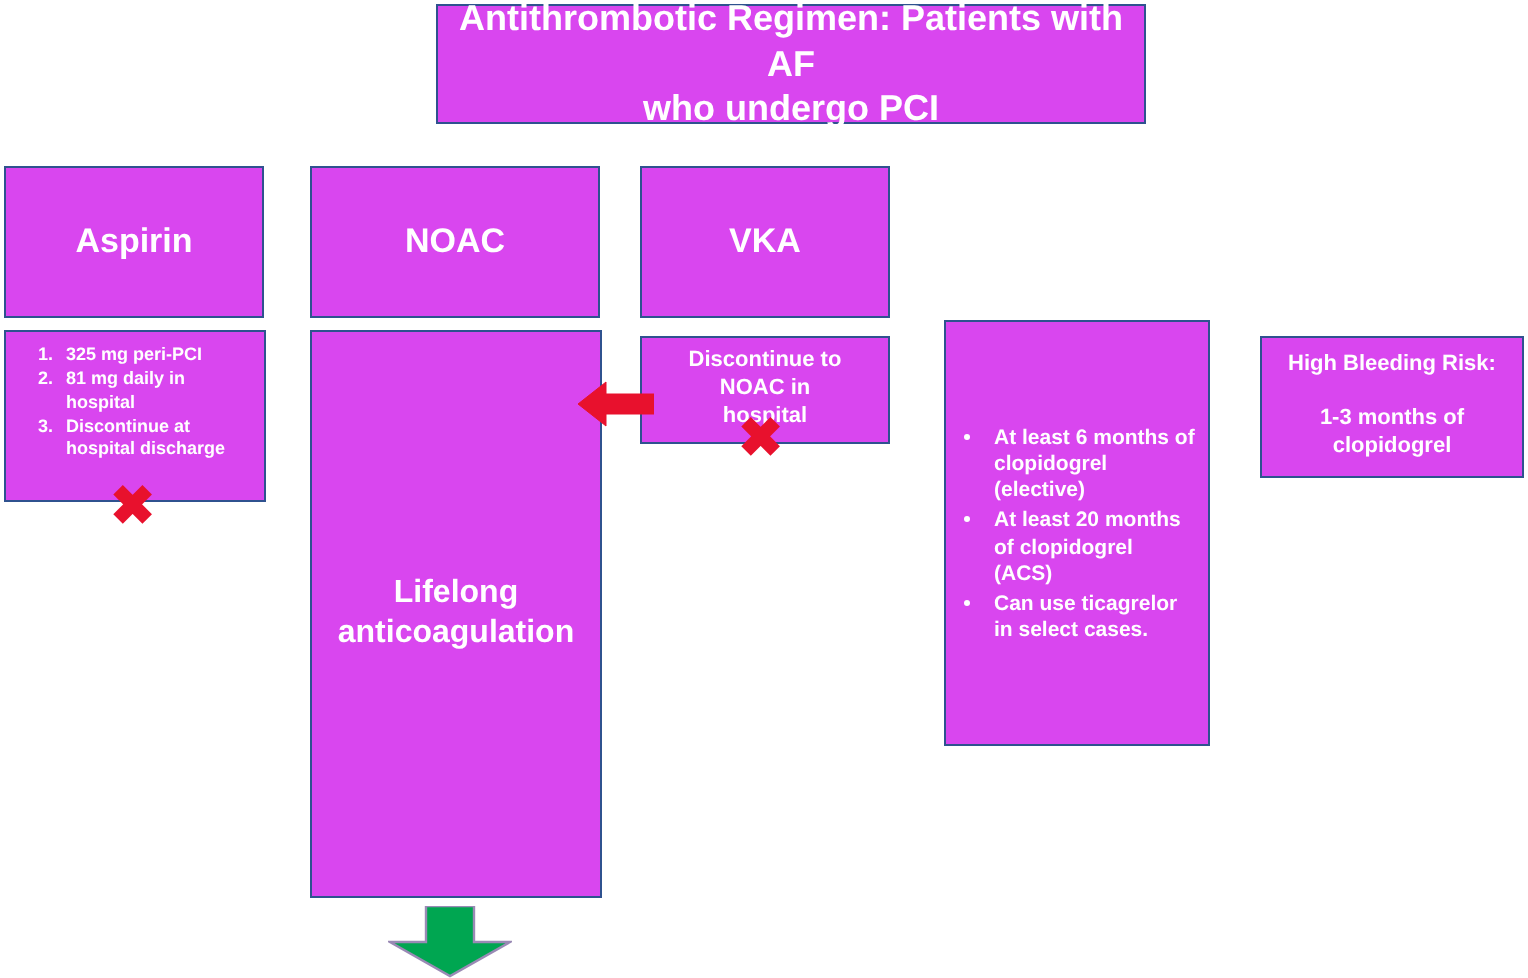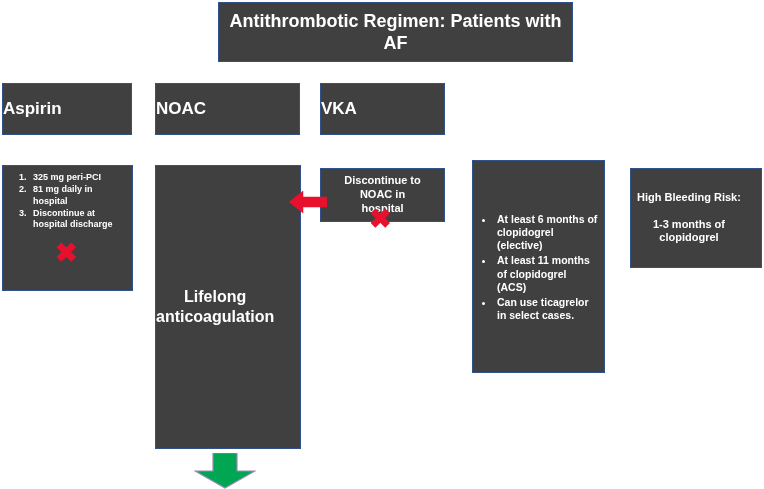--- a/index.html
+++ b/index.html
@@ -11,54 +11,54 @@
     position: relative;
     width: 764px;
     height: 489px;
     background: #ffffff;
     font-family: "Liberation Sans", sans-serif;
     overflow: hidden;
   }
   .box {
     position: absolute;
     box-sizing: border-box;
-    background: #404040;
+    background: #d946ef;
     border: 1px solid #2F528F;
     color: #ffffff;
     display: flex;
     align-items: center;
-    justify-content: flex-start;
+    justify-content: center;
     text-align: center;
     line-height: 1.25;
   }
   .title-box {
     left: 218px;
     top: 2px;
     width: 355px;
     height: 60px;
     font-size: 18px;
     font-weight: bold;
     padding: 0 10px;
   }
   .header-box {
-    height: 52px;
+    height: 76px;
     top: 83px;
     font-size: 17px;
     font-weight: bold;
   }
   .hdr-aspirin { left: 2px;   width: 130px; }
   .hdr-noac    { left: 155px; width: 145px; }
   .hdr-vka     { left: 320px; width: 125px; }
   .hdr-p2y12i  { left: 550px; width: 130px; }
 
   .aspirin-body {
     left: 2px;
     top: 165px;
     width: 131px;
-    height: 126px;
+    height: 86px;
     display: block;
     padding: 6px 4px 0 4px;
     font-size: 9px;
     font-weight: bold;
     text-align: left;
   }
   .noac-body {
     left: 155px;
     top: 165px;
     width: 146px;
@@ -83,21 +83,21 @@
     display: block;
     padding: 0;
     font-size: 10.5px;
     font-weight: bold;
     text-align: left;
   }
   .hbr-body {
     left: 630px;
     top: 168px;
     width: 132px;
-    height: 100px;
+    height: 71px;
     font-size: 11px;
     font-weight: bold;
     padding: 0 6px;
   }
 
   
   ol.num-list {
     margin: 0;
     padding: 0 0 0 22px;
     list-style-position: outside;
@@ -166,20 +166,21 @@
   }
 </style>
 </head>
 <body>
 
 <div id="canvas">
 
   <div class="box title-box">
     <span>
       <span class="stack-line">Antithrombotic Regimen: Patients with AF</span>
+      <span class="stack-line">who undergo PCI</span>
     </span>
   </div>
 
   <div class="box header-box hdr-aspirin">
     <span>Aspirin</span>
   </div>
   <div class="box header-box hdr-noac">
     <span>NOAC</span>
   </div>
   <div class="box header-box hdr-vka">
@@ -211,21 +212,21 @@
   <span class="redx redx-vka">✖</span>
 
   <svg class="red-arrow" viewBox="0 0 38 24">
     <polygon points="0,12 14,1 14,7 38,7 38,17 14,17 14,23" fill="#E8112D" stroke="#E8112D" stroke-width="0.5"></polygon>
   </svg>
 
   <div class="box p2y12i-body">
     <div class="p2-inner">
       <ul class="bul-list">
         <li>At least 6 months of clopidogrel (elective)</li>
-        <li>At least 11 months of clopidogrel (ACS)</li>
+        <li>At least 20 months of clopidogrel (ACS)</li>
         <li>Can use ticagrelor in select cases.</li>
       </ul>
     </div>
   </div>
 
   <div class="box hbr-body">
     <span>
       <span class="stack-line">High Bleeding Risk:</span>
       <span class="spacer-line"></span>
       <span class="stack-line">1-3 months of</span>

